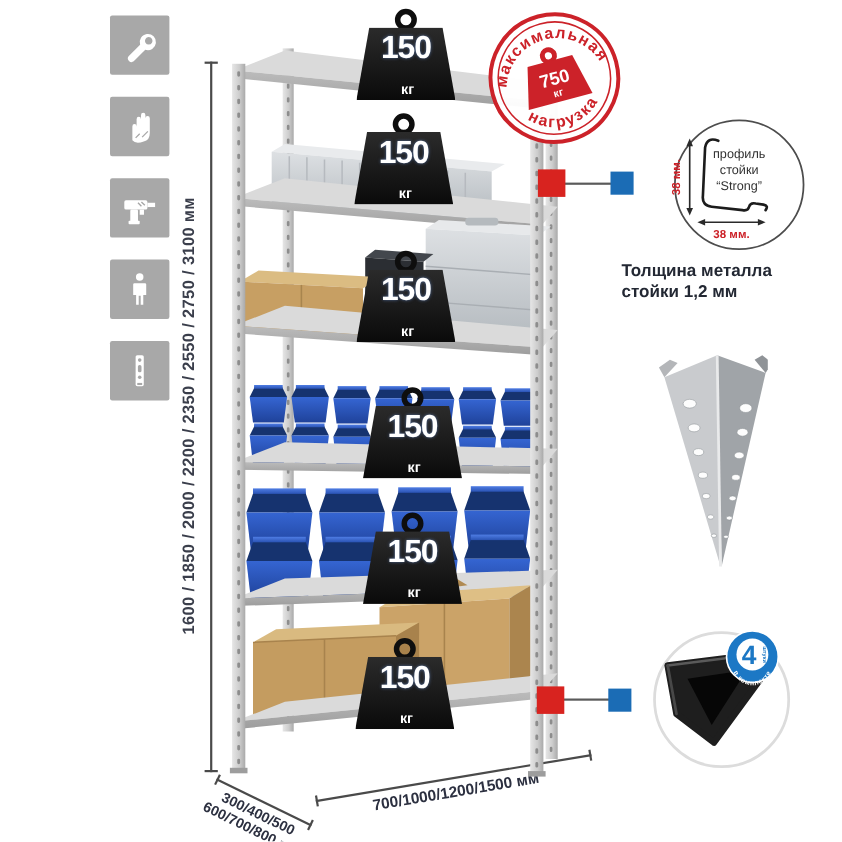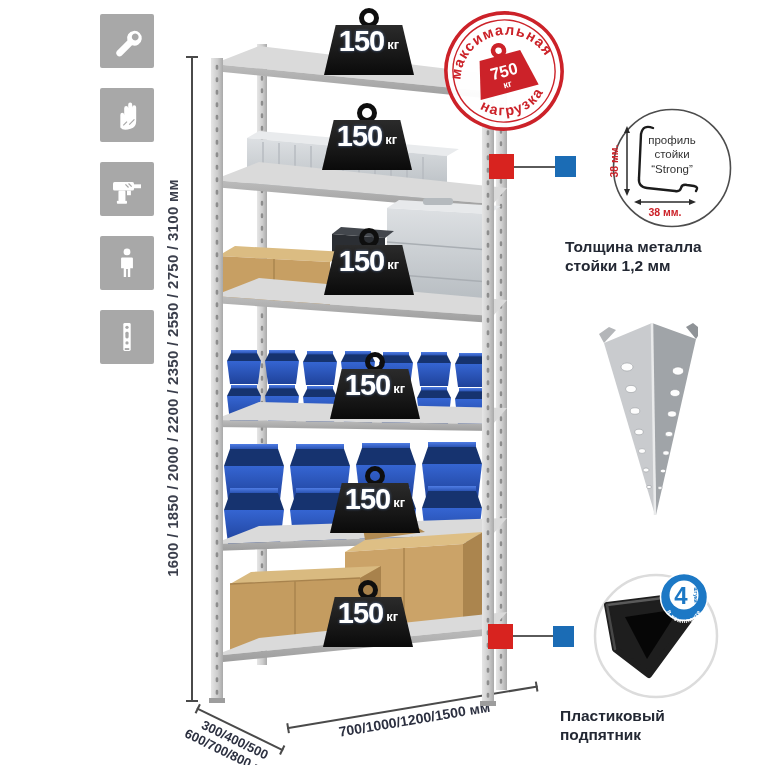--- a/index.html
+++ b/index.html
@@ -14,23 +14,23 @@
   
   .vline{position:absolute;left:191px;top:56px;width:2px;height:646px;background:#4a4a4a;}
   .vline::before,.vline::after{content:"";position:absolute;left:-5px;width:12px;height:2px;background:#4a4a4a;}
   .vline::before{top:0;} .vline::after{bottom:0;}
   .vlabel{position:absolute;left:172px;top:378px;transform:translate(-50%,-50%) rotate(-90deg);
           white-space:nowrap;font-size:15px;font-weight:bold;color:#3a3e4b;letter-spacing:.3px;}
 
   
   .weight{position:absolute;width:90px;z-index:4;}
   .w-ring{width:10px;height:10px;border:5px solid #0e0e0e;border-radius:50%;margin:0 auto -3px auto;background:transparent;}
-  .w-body{height:50px;background:linear-gradient(#2b2b2b,#0a0a0a);
+  .w-body{height:66px;background:linear-gradient(#2b2b2b,#0a0a0a);
           clip-path:polygon(13% 0,87% 0,100% 100%,0 100%);
-          display:flex;align-items:flex-start;justify-content:center;color:#fff;}
+          display:flex;align-items:center;justify-content:center;color:#fff;flex-direction:column;}
   .w-val{font-size:29px;font-weight:bold;letter-spacing:-1px;text-shadow:0 0 3px rgba(120,170,255,.55);}
   .w-unit{font-size:13px;font-weight:bold;margin:12px 0 0 3px;}
 
   
   .sq-red{position:absolute;width:25px;height:25px;background:#d8231f;z-index:5;}
   .sq-blue{position:absolute;width:21px;height:21px;background:#1b6cb5;z-index:5;}
   .c-line{position:absolute;height:2px;background:#5a5a5a;z-index:5;}
 
   
   .caption{position:absolute;text-align:left;font-weight:bold;font-size:15.5px;line-height:1.25;color:#232833;}
@@ -436,21 +436,20 @@
       <text x="90" y="33" text-anchor="middle" font-size="24" font-weight="bold" fill="#1c78c5">4</text>
       <text x="103" y="24" transform="rotate(90 103 24)" text-anchor="middle" font-size="5" font-weight="bold" fill="#1c78c5">штуки</text>
       <defs>
           <path id="badgeArc" d="M75,34 A18,18 0 0 0 111,34"></path>
         </defs>
       <text font-size="6.2" font-weight="bold" fill="#fff" letter-spacing="0.6">
         <textPath href="#badgeArc" startOffset="50%" text-anchor="middle">в комплекте</textPath>
       </text>
     </g>
   </svg>
-  <div class="caption" style="left:560px;top:706px;width:170px;">Пластиковый подпятник</div>
 
   <div class="dim-group" style="left:182px;top:700px;width:130px;transform:rotate(26deg);font-size:13px;">
     <div class="dim-line" style="width:96px;"></div>
     <div>300/400/500</div>
     <div>600/700/800 мм</div>
   </div>
 
   <div class="dim-group" style="left:283px;top:728px;width:262px;transform:rotate(-9.5deg);font-size:14px;">
     <div class="dim-line" style="width:254px;"></div>
     <div>700/1000/1200/1500 мм</div>

